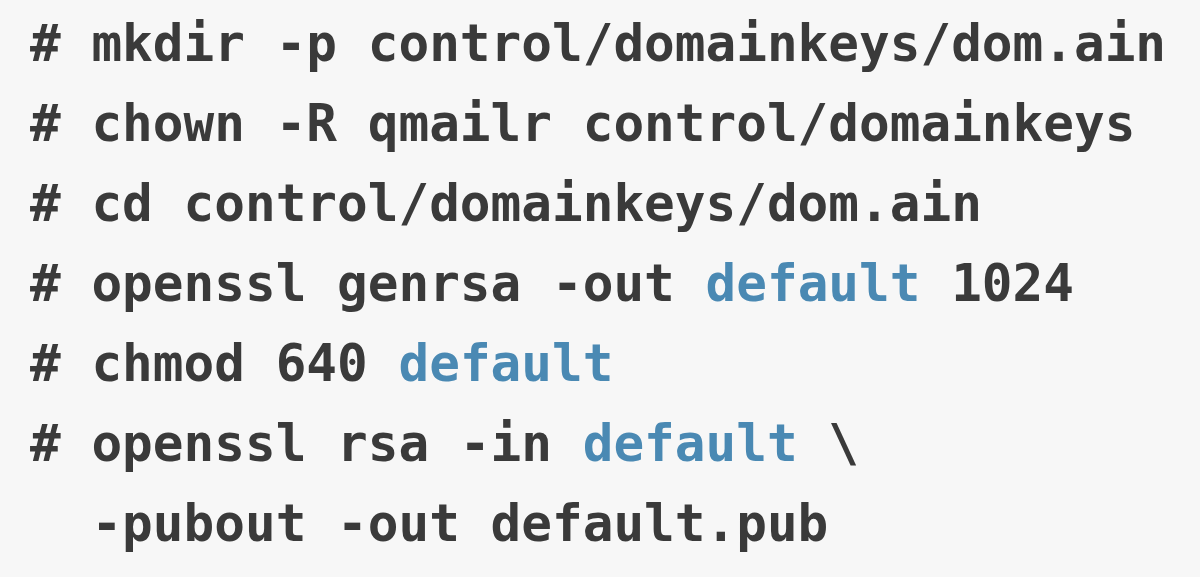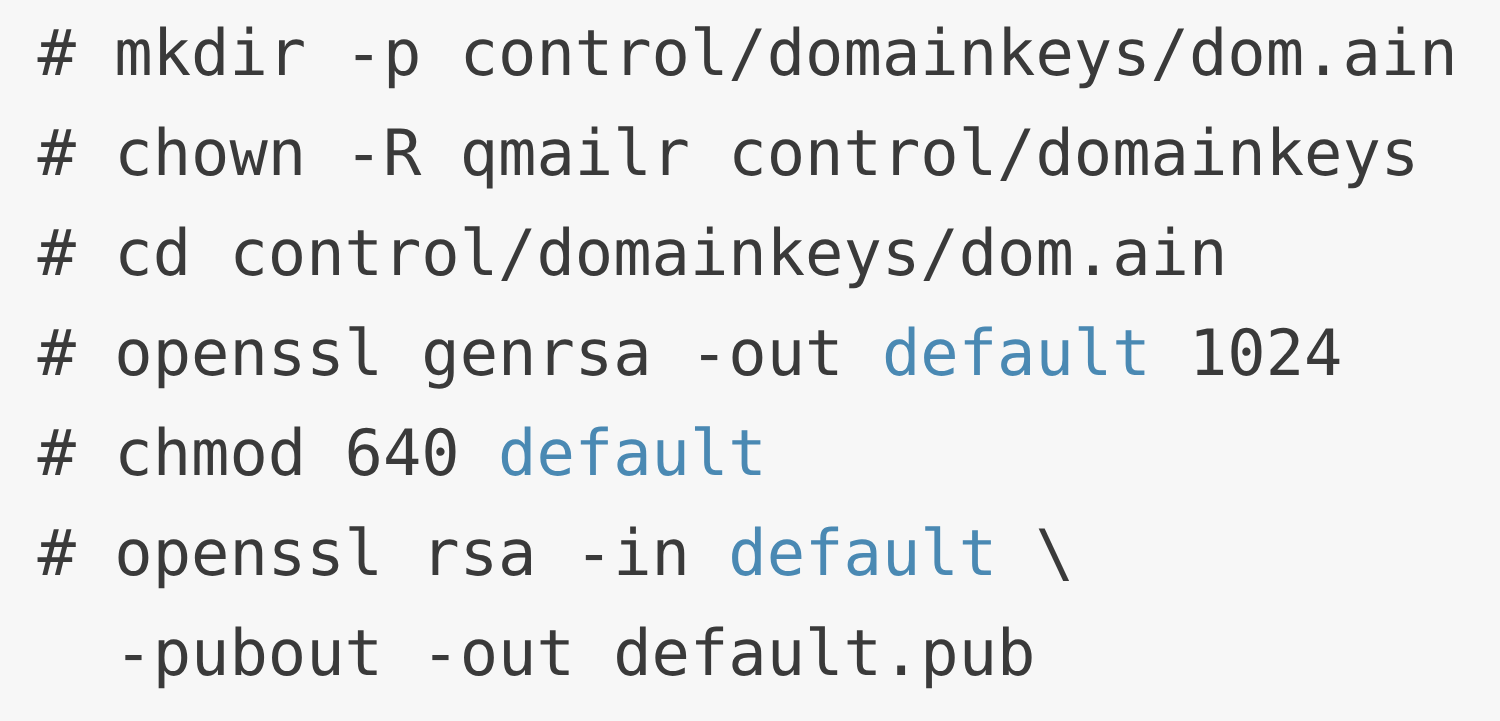--- a/index.html
+++ b/index.html
@@ -12,21 +12,21 @@
     overflow: hidden;
     background: #f7f7f7;
   }
   pre.code-block {
     margin: 0;
     padding: 4px 0 0 30px;
     font-family: "DejaVu Sans Mono", "Liberation Mono", monospace;
     font-size: 51px;
     line-height: 80px;
     white-space: pre;
-    font-weight: 400;
+    font-weight: 700;
   }
   .code-line {
     height: 80px;
   }
 </style>
 </head>
 <body style="background: rgb(247, 247, 247);">
 
 <pre class="code-block" style="color: rgb(58, 58, 58);"><div class="code-line"><span># mkdir -p control/domainkeys/dom.ain</span></div><div class="code-line"><span># chown -R qmailr control/domainkeys</span></div><div class="code-line"><span># cd control/domainkeys/dom.ain</span></div><div class="code-line"><span># openssl genrsa -out </span><span style="color: rgb(74, 137, 179);">default</span><span> 1024</span></div><div class="code-line"><span># chmod 640 </span><span style="color: rgb(74, 137, 179);">default</span></div><div class="code-line"><span># openssl rsa -in </span><span style="color: rgb(74, 137, 179);">default</span><span> \</span></div><div class="code-line"><span>  -pubout -out default.pub</span></div></pre>
 

